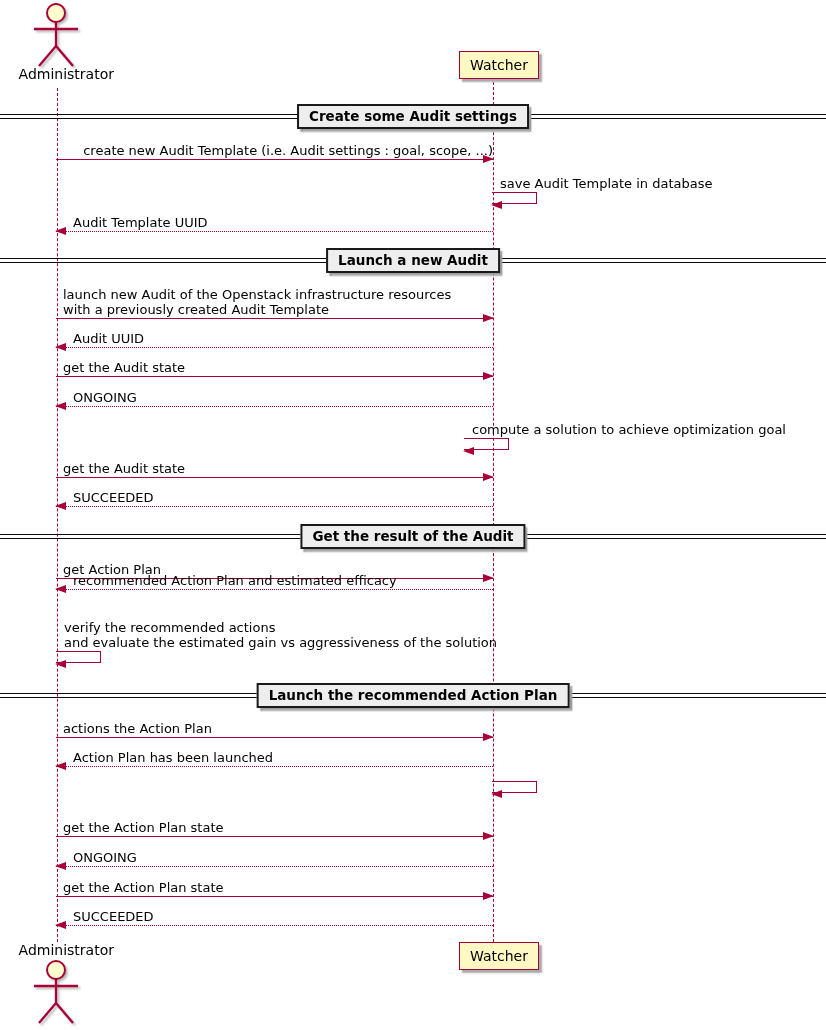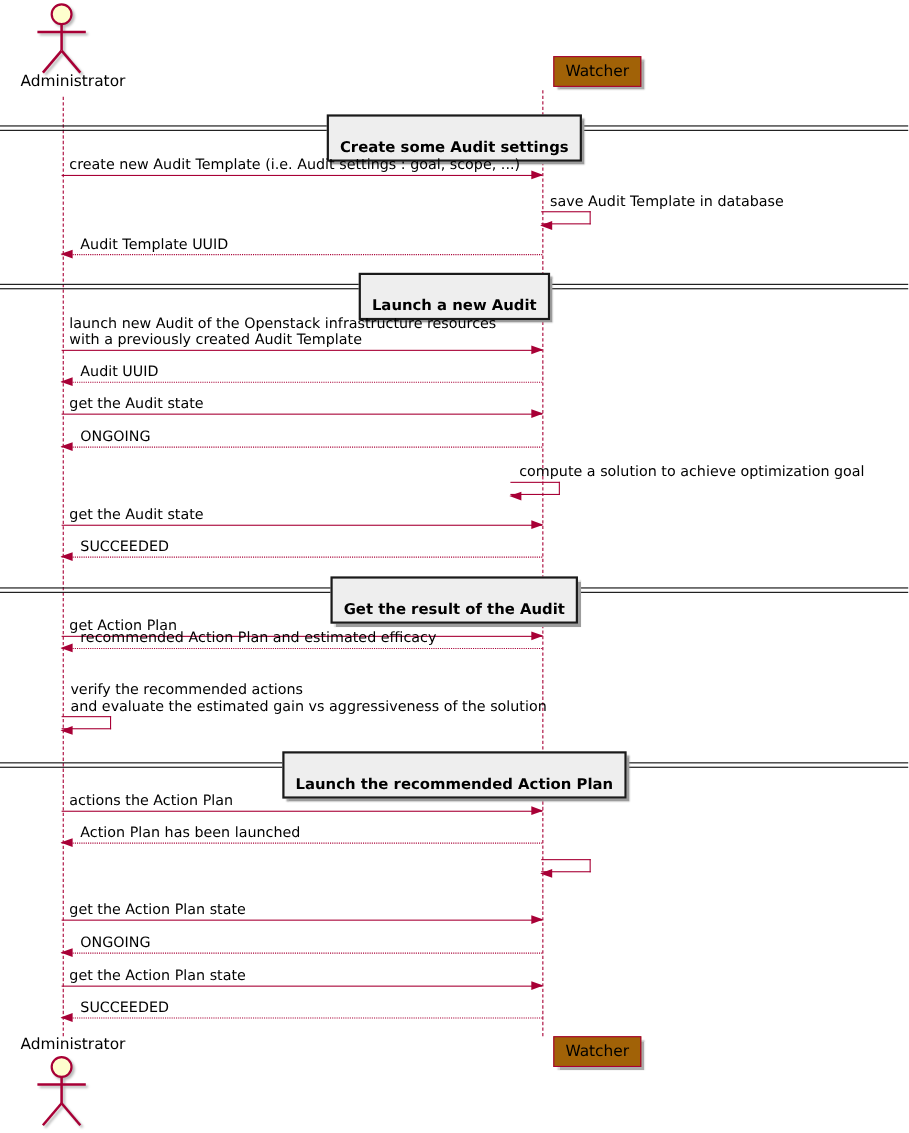--- a/index.html
+++ b/index.html
@@ -12,33 +12,32 @@
 
   
   .lifeline { position:absolute; width:0; border-left:1px dashed #A80036; }
 
   
   .actor-svg { position:absolute; filter:drop-shadow(2.5px 2.5px 1px #b9b9b9); }
   .actor-label { position:absolute; left:0; width:114px; text-align:right; font-size:14px; line-height:15px; }
 
   
   .participant {
-    position:absolute; left:459px; background:#a16207; border:1.5px solid #A80036;
+    position:absolute; left:459px; background:#fef9c3; border:1.5px solid #A80036;
     padding:5px 10px; font-size:14px; line-height:16px; white-space:nowrap;
     box-shadow:3px 3px 1.5px #ababab;
-    margin-left:44px;
   }
 
   
   .divider { position:absolute; left:0; width:826px; height:26px; }
   .divider-lines { position:absolute; left:0; right:0; top:10px; height:3px;
     border-top:1.5px solid #0a0a0a; border-bottom:1.5px solid #0a0a0a; }
   .divider-box {
     position:absolute; left:50%; transform:translateX(-50%); top:0;
-    background:#EEEEEE; border:2px solid #1a1a1a; padding:20px 10px 3px;
+    background:#EEEEEE; border:2px solid #1a1a1a; padding:2px 10px 3px;
     font-size:13.5px; font-weight:bold; line-height:16px; white-space:nowrap;
     box-shadow:3px 3px 1.5px #9c9c9c;
   }
 
   
   .msg { position:absolute; left:56px; width:437px; }
   .msg .label { font-size:13px; line-height:15px; padding-left:7px; margin:0 0 1px 0; white-space:pre-line; }
   .msg.return .label { padding-left:17px; }
   .msg .line { position:relative; height:0; border-top:1.3px solid #A80036; }
   .msg.return .line { border-top:1.4px dotted #A80036; }
@@ -74,21 +73,21 @@
 
   <div class="participant" style="top:51px;">
     <span>Watcher</span>
   </div>
 
   <div class="divider" style="top:104px;">
     <div class="divider-lines"></div>
     <div class="divider-box">Create some Audit settings</div>
   </div>
 
-  <div class="msg right" style="top:143px;">
+  <div class="msg right" style="top:143px;text-align:right;">
     <div class="label">create new Audit Template (i.e. Audit settings : goal, scope, ...)</div>
     <div class="line"></div>
   </div>
 
   <div class="selfmsg" style="left:492px; top:176px;">
     <div class="label">save Audit Template in database</div>
     <div class="loop"></div>
   </div>
 
   <div class="msg return" style="top:215px;">

